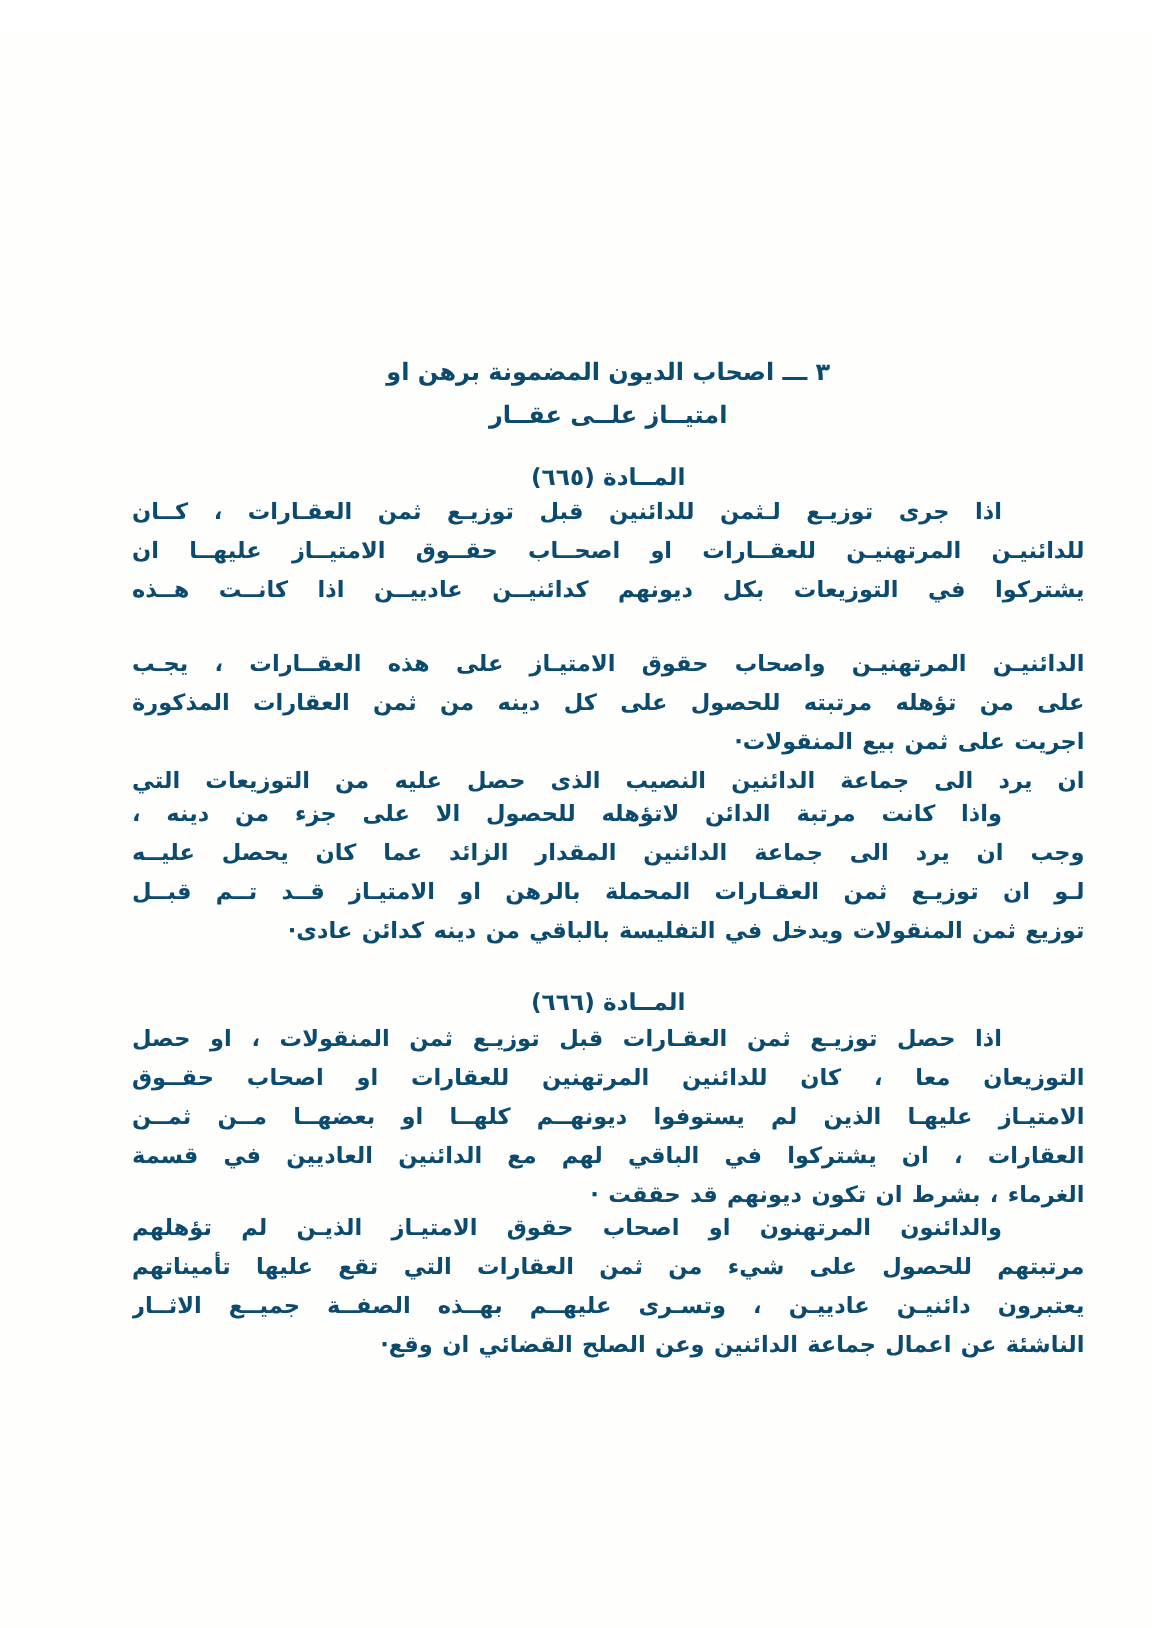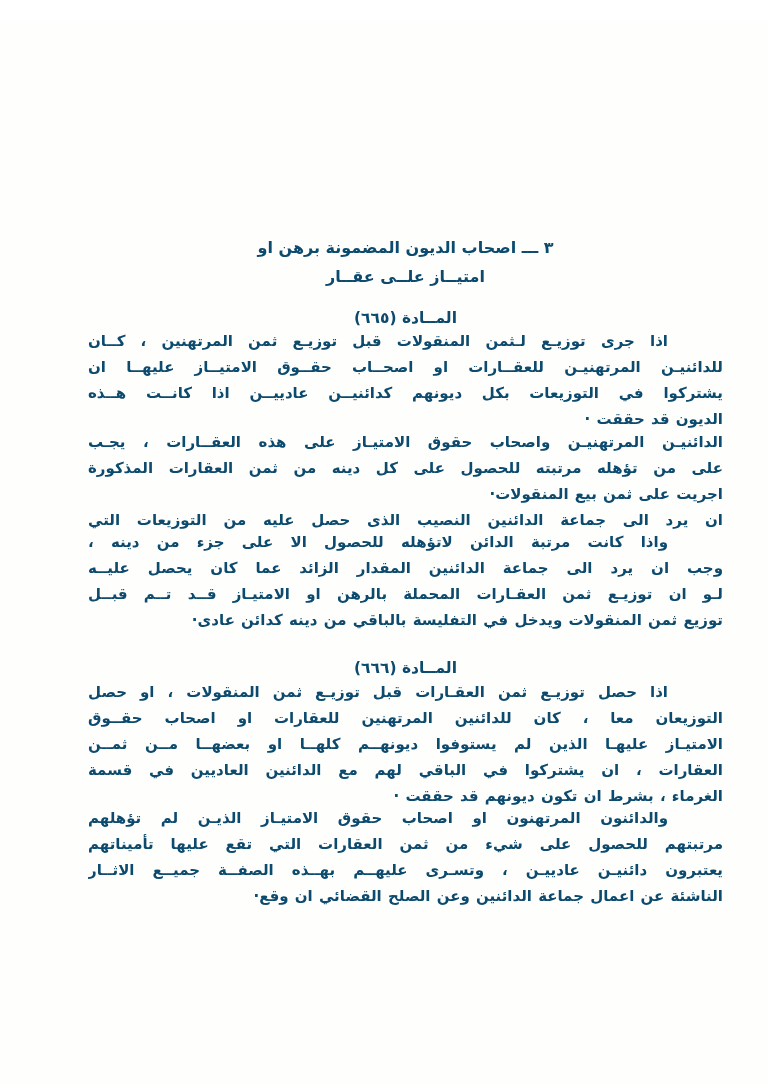--- a/index.html
+++ b/index.html
@@ -58,24 +58,23 @@
 <div class="page">
 
   <div class="block heading" id="heading">
     <div class="hl">٣ ـــ اصحاب الديون المضمونة برهن او</div>
     <div class="hl">امتيــاز علــى عقــار</div>
   </div>
 
   <div class="block article-title" id="art1-title">المــادة (٦٦٥)</div>
 
   <div class="block lines" id="art1-p1">
-      <div class="l first">اذا جرى توزيـع لـثمن المنقولات قبل توزيـع ثمن المرتهنين ، كــان</div>
+      <div class="l first">اذا جرى توزيـع لـثمن للدائنين قبل توزيـع ثمن العقـارات ، كــان</div>
       <div class="l">للدائنيـن المرتهنيـن للعقــارات او اصحــاب حقــوق الامتيــاز عليهــا ان</div>
       <div class="l">يشتركوا في التوزيعات بكل ديونهم كدائنيــن عادييــن اذا كانــت هــذه</div>
-      <div class="l last">الديون قد حققت ·</div>
     </div>
 
   <div class="block lines" id="art1-p2">
       <div class="l">الدائنيـن المرتهنيـن واصحاب حقوق الامتيـاز على هذه العقــارات ، يجـب</div>
       <div class="l">على من تؤهله مرتبته للحصول على كل دينه من ثمن العقارات المذكورة</div>
       <div class="l last">اجريت على ثمن بيع المنقولات·</div>
       <div class="l">ان يرد الى جماعة الدائنين النصيب الذى حصل عليه من التوزيعات التي</div>
     </div>
 
   <div class="block lines" id="art1-p3">

